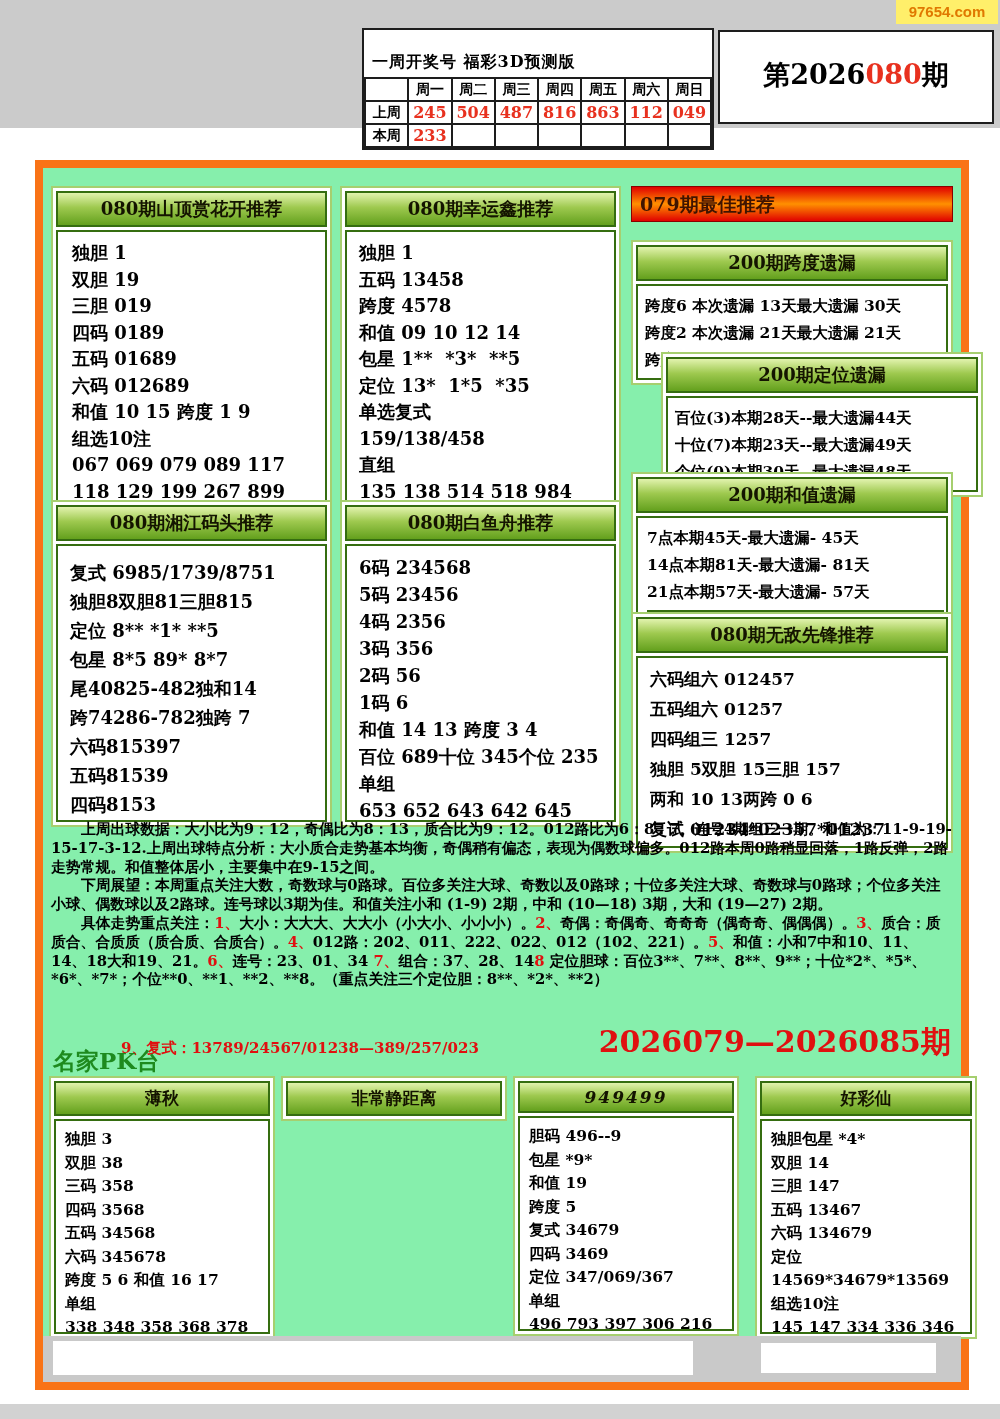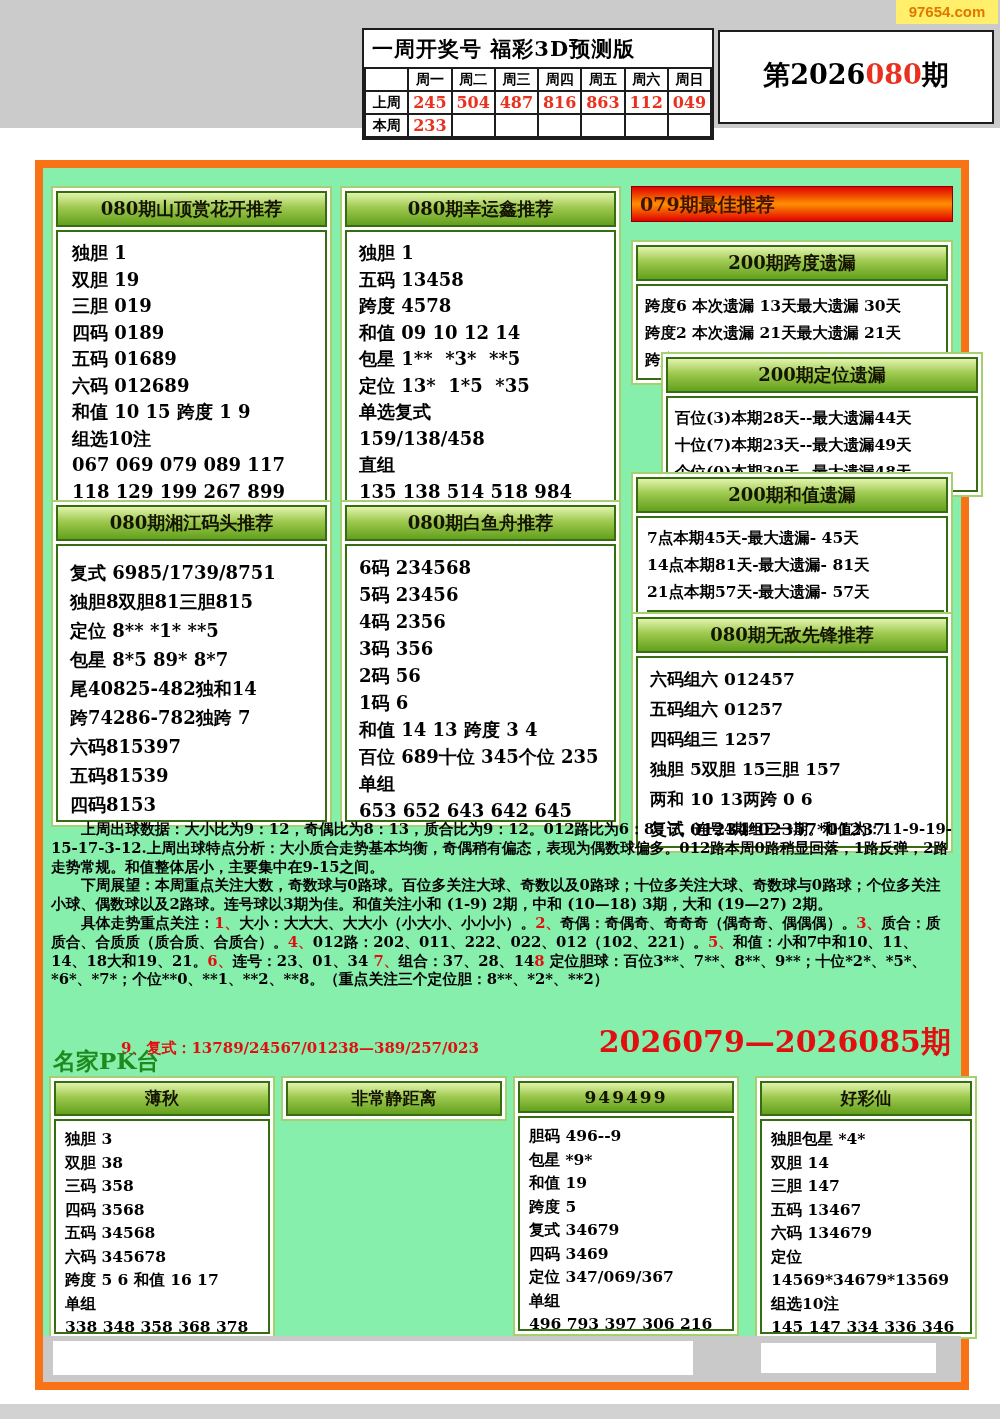--- a/index.html
+++ b/index.html
@@ -5,21 +5,21 @@
   html,body{margin:0;padding:0;}
   body{
     width:1000px;height:1419px;position:relative;overflow:hidden;
     background:#ffffff;font-family:"DejaVu Serif","Liberation Serif",serif;color:#000;
   }
   
   .topband{position:absolute;left:0;top:0;width:1000px;height:128px;background:#cbcbcb;}
   .site-tag{position:absolute;right:2px;top:0;width:102px;height:24px;background:#ffef6a;
     color:#e07800;font:bold 15px "Liberation Sans",sans-serif;text-align:center;line-height:24px;}
   .week-table{position:absolute;left:362px;top:28px;width:348px;background:#fff;border:2px solid #1d1d1d;}
-  .wt-title{font-size:21px;font-weight:bold;padding:5px 8px 4px;letter-spacing:1px;white-space:nowrap;}
+  .wt-title{font-size:16px;font-weight:bold;padding:22px 8px 4px;letter-spacing:1px;white-space:nowrap;}
   .week-table table{border-collapse:collapse;width:100%;table-layout:fixed;}
   .week-table td{border:2px solid #1d1d1d;text-align:center;font-weight:bold;
     font-size:14px;height:21px;padding:0;overflow:hidden;}
   .week-table td.lbl{font-size:14px;}
   .week-table td.num{color:#e8311f;font-size:16px;}
   .issue-box{position:absolute;left:718px;top:30px;width:272px;height:90px;background:#fff;
     border:2px solid #1d1d1d;text-align:center;line-height:86px;font-size:27px;font-weight:bold;white-space:nowrap;}
   .issue-box .red{color:#e8311f;}
   
   .main{position:absolute;left:35px;top:160px;width:918px;height:1214px;border:8px solid #f97316;background:#86efac;}
@@ -50,21 +50,21 @@
   .fushi{color:#e01010;font-weight:bold;font-size:15px;margin-left:70px;}
   .range{color:#e01010;font-weight:bold;font-size:30px;line-height:32px;margin-right:2px;white-space:nowrap;}
   .pk-label{position:absolute;left:10px;top:878px;color:#1e8a1e;font-size:23px;font-weight:bold;}
   
   .pkbox .phead{font-size:17px;padding:4px 0;}
   .pkbox .pbody{height:215px;font-size:15.5px;line-height:23.5px;padding:6px 2px 4px 9px;}
   .pk1{left:6px;top:908px;width:226px;}
   .pk2{left:238px;top:908px;width:226px;}
   .pk3{left:470px;top:908px;width:226px;}
   .pk4{left:700px;top:908px;width:222px;margin-left:12px;}
-  .pk3 .phead{letter-spacing:2px;}
+  .pk3 .phead{font-style:italic;letter-spacing:2px;}
   
   .bottom-strip{position:absolute;left:0;bottom:0;width:100%;height:46px;background:#c9c9c9;}
   .bs-bar{position:absolute;left:10px;top:5px;width:640px;height:34px;background:#fff;}
   .bs-box{position:absolute;right:25px;top:7px;width:175px;height:30px;background:#fff;}
   .page-bottom-bar{position:absolute;left:0;top:1404px;width:1000px;height:15px;background:#d2d2d2;}
 </style>
 </head>
 <body>
 
 <div class="topband">

